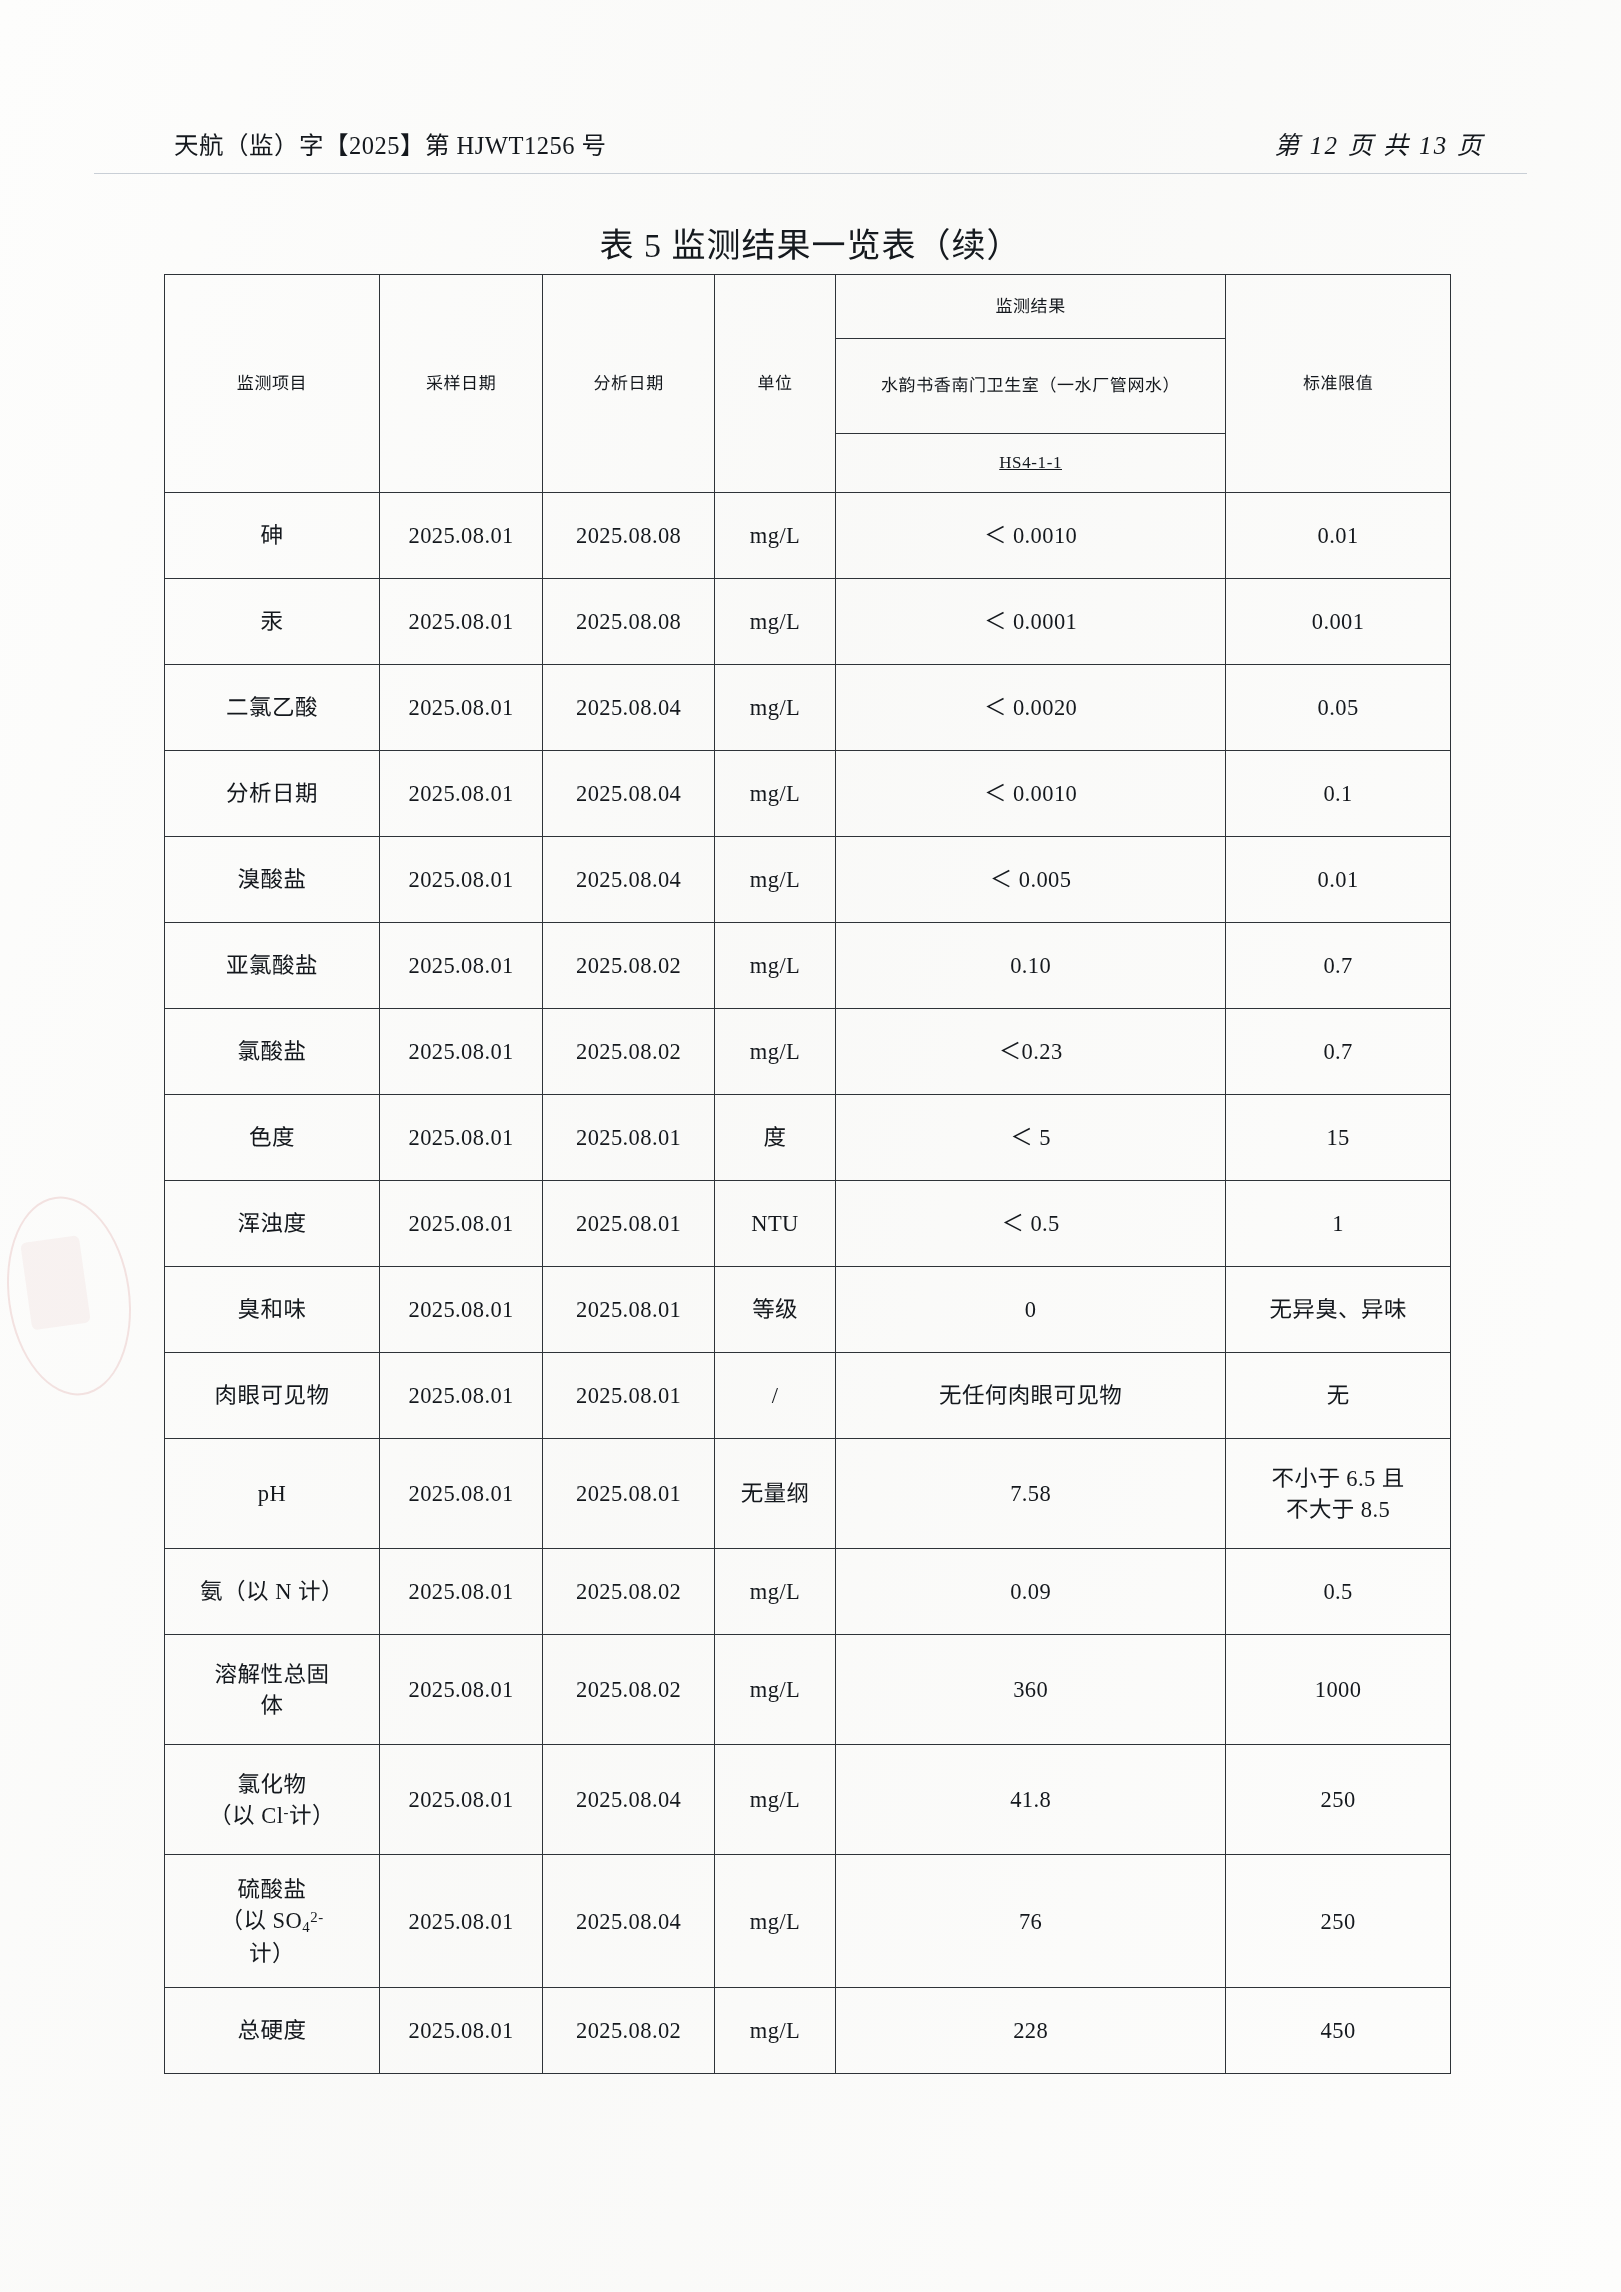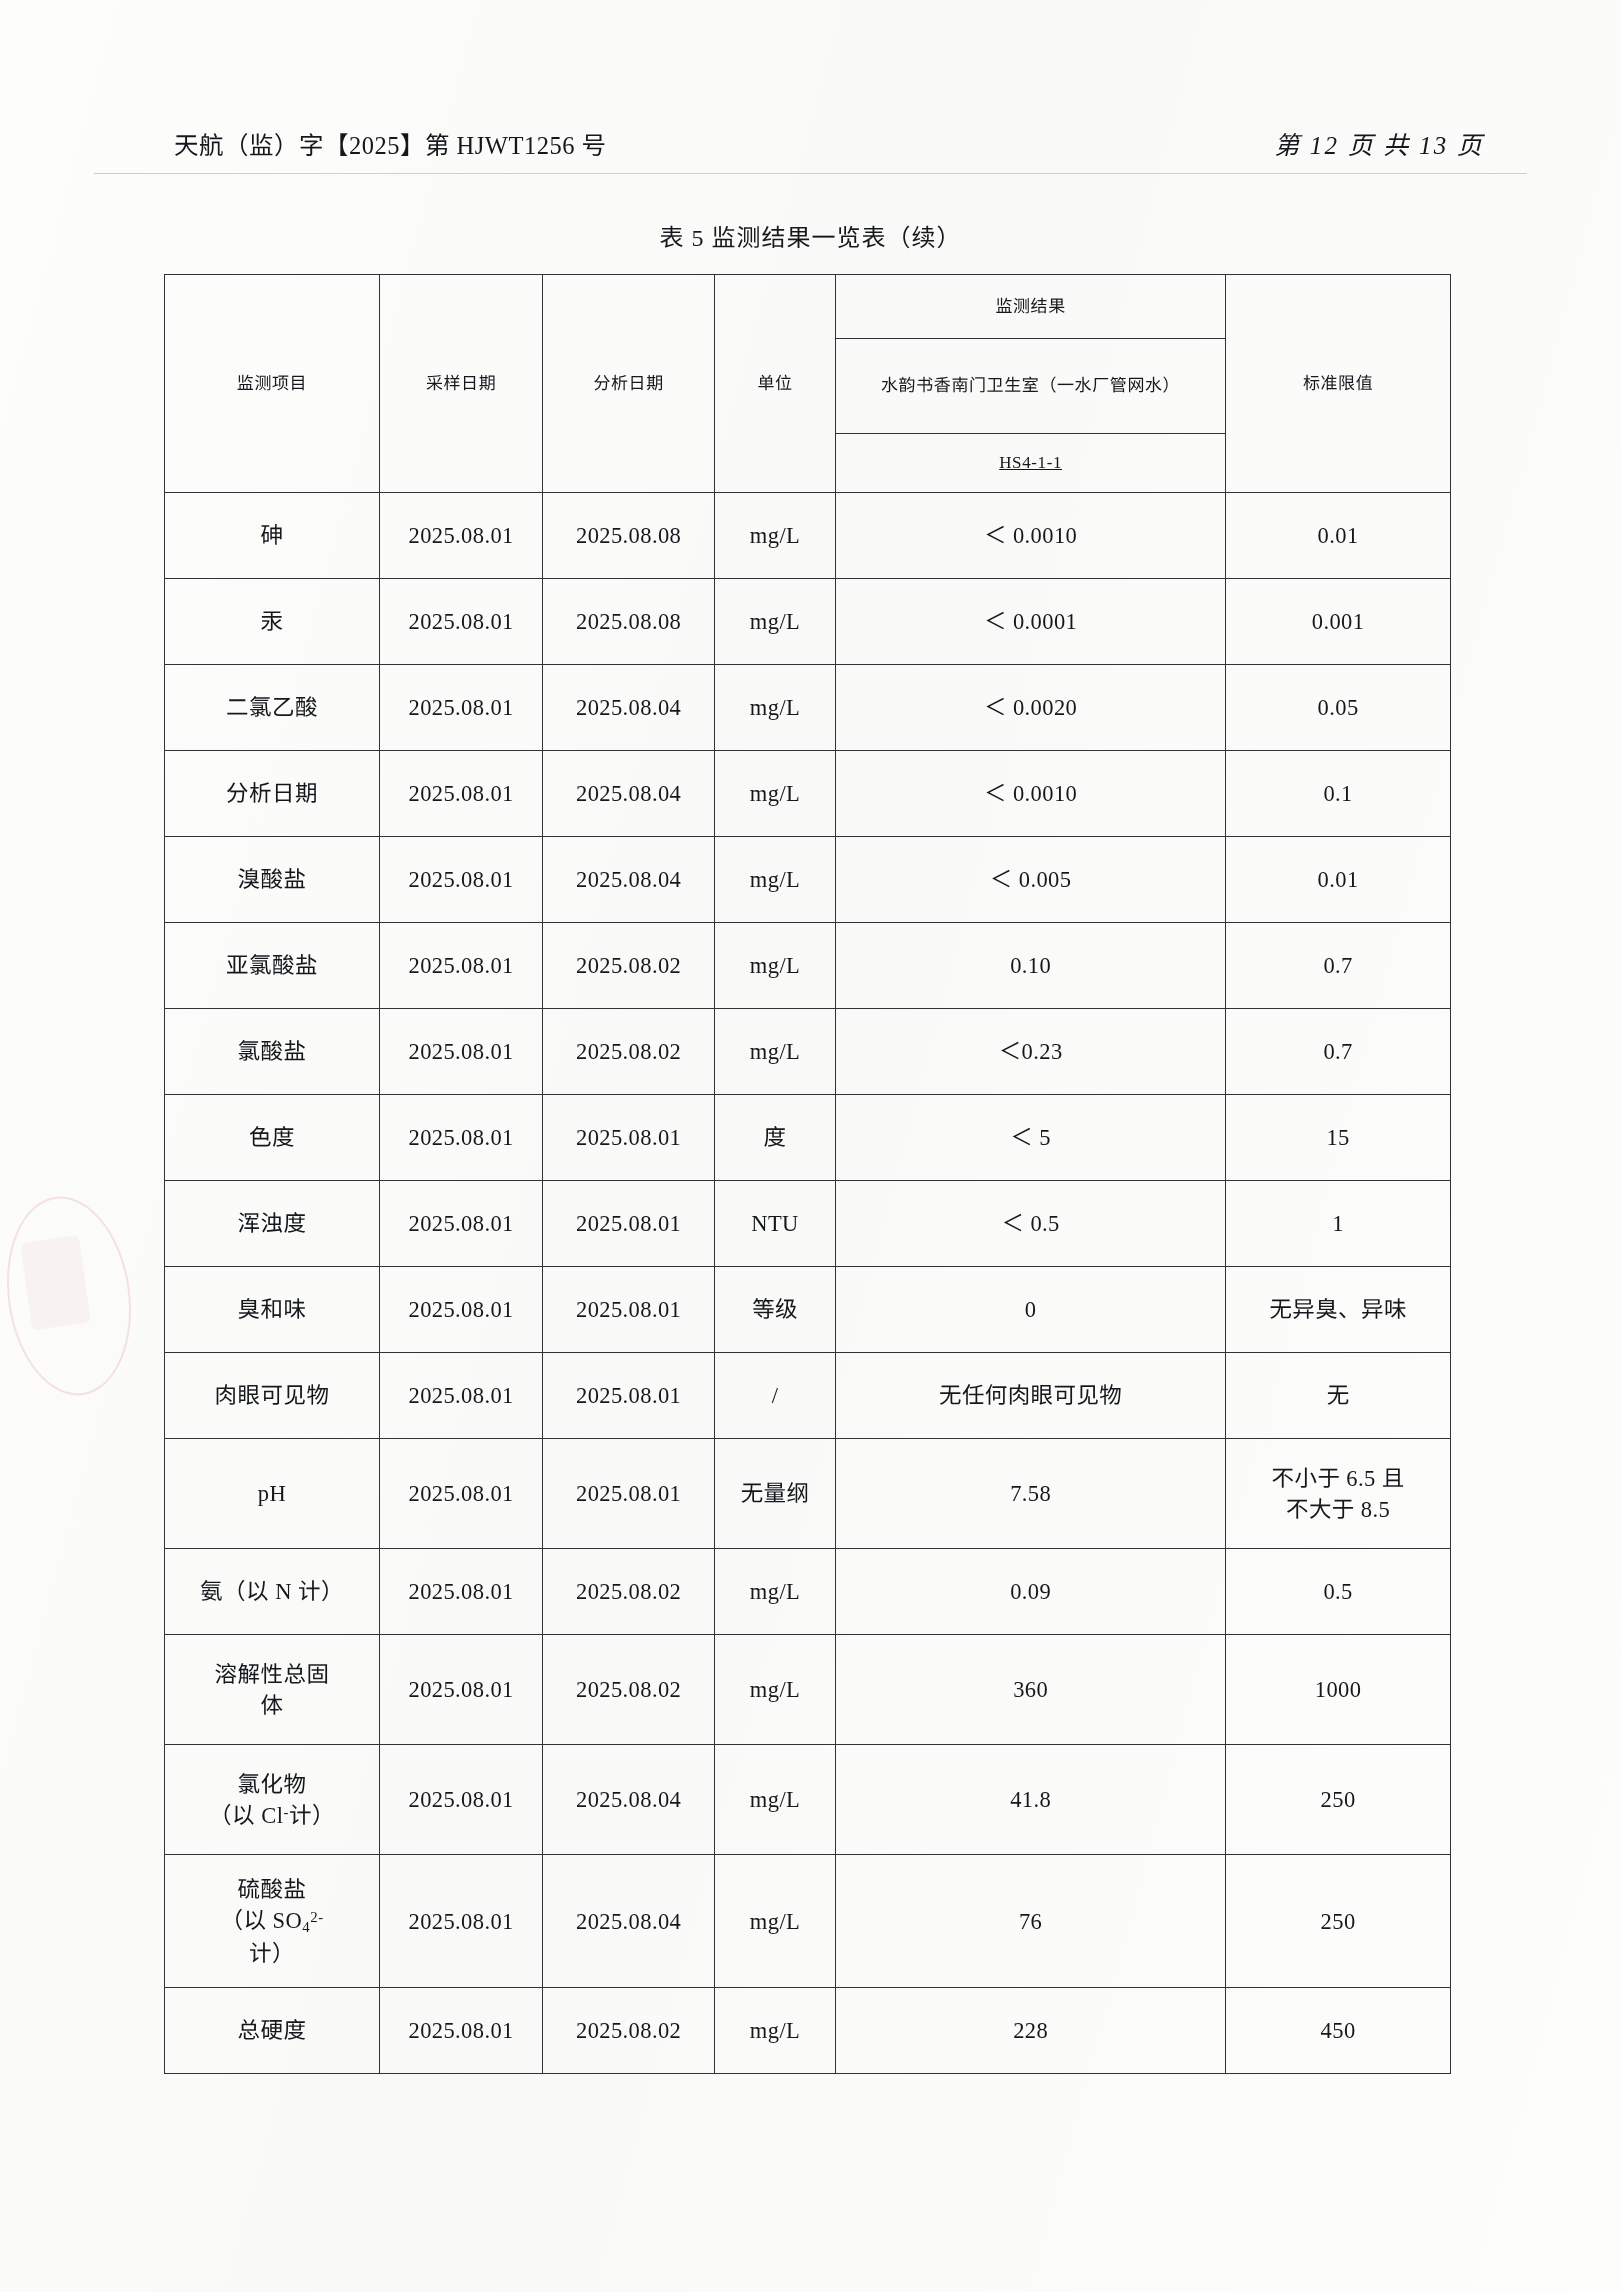--- a/index.html
+++ b/index.html
@@ -60,21 +60,21 @@
     background: #c9cfd6;
   }
 
   
   .table-title {
     position: absolute;
     top: 218px;
     left: 0;
     width: 100%;
     text-align: center;
-    font-size: 24px;
+    font-size: 34px;
     letter-spacing: 1px;
     color: #15191e;
   }
 
   
   .table-wrap {
     position: absolute;
     top: 274px;
     left: 164px;
     width: 1287px;

